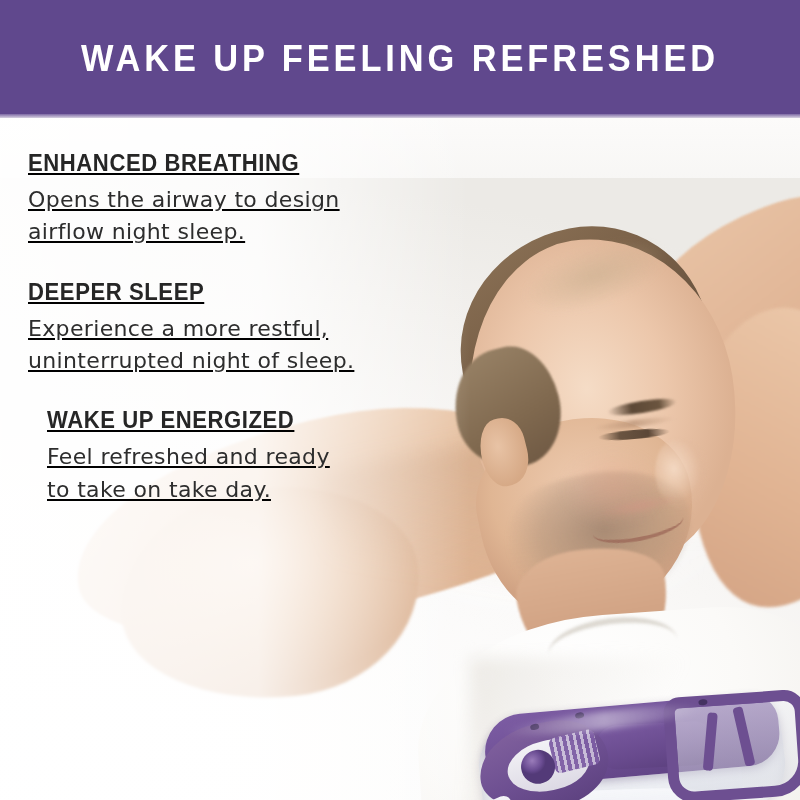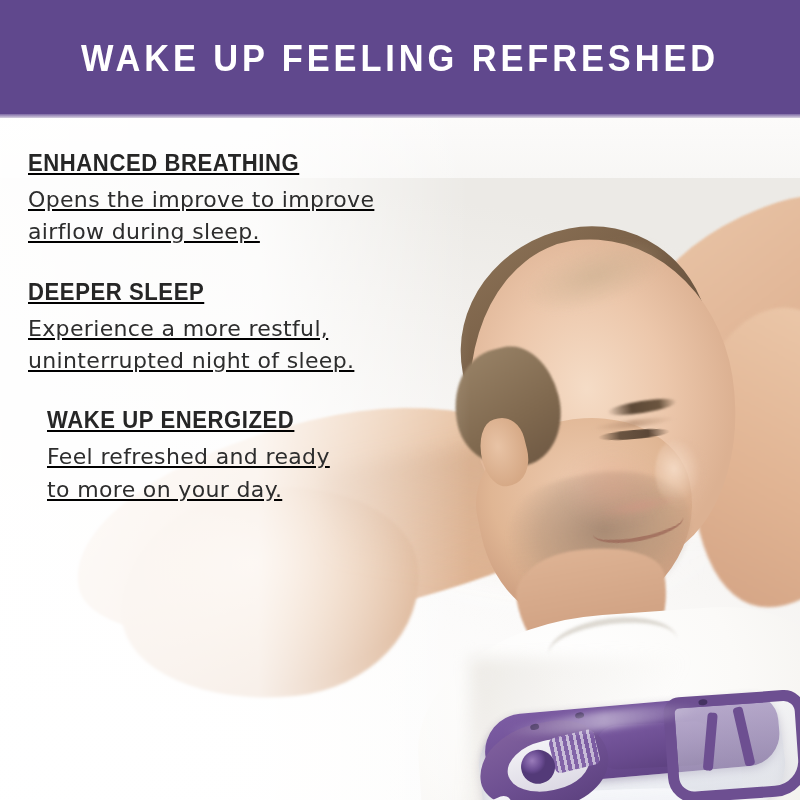--- a/index.html
+++ b/index.html
@@ -410,31 +410,31 @@
 
   <div class="banner">
     <div class="banner-title">WAKE UP FEELING REFRESHED</div>
   </div>
   <div class="banner-edge"></div>
 
   <div class="benefits">
 
     <div class="benefit">
       <div class="b-title">ENHANCED BREATHING</div>
-      <div class="b-line">Opens the improve to improve</div>
-      <div class="b-line">airflow during sleep.</div>
+      <div class="b-line">Opens the airway to design</div>
+      <div class="b-line">airflow night sleep.</div>
     </div>
 
     <div class="benefit">
       <div class="b-title">DEEPER SLEEP</div>
       <div class="b-line">Experience a more restful,</div>
       <div class="b-line">uninterrupted night of sleep.</div>
     </div>
 
 
     <div class="benefit">
       <div class="b-title">WAKE UP ENERGIZED</div>
       <div class="b-line">Feel refreshed and ready</div>
-      <div class="b-line">to more on your day.</div>
+      <div class="b-line">to take on take day.</div>
     </div>
 
   </div>
 </div>
 
 </body></html>

